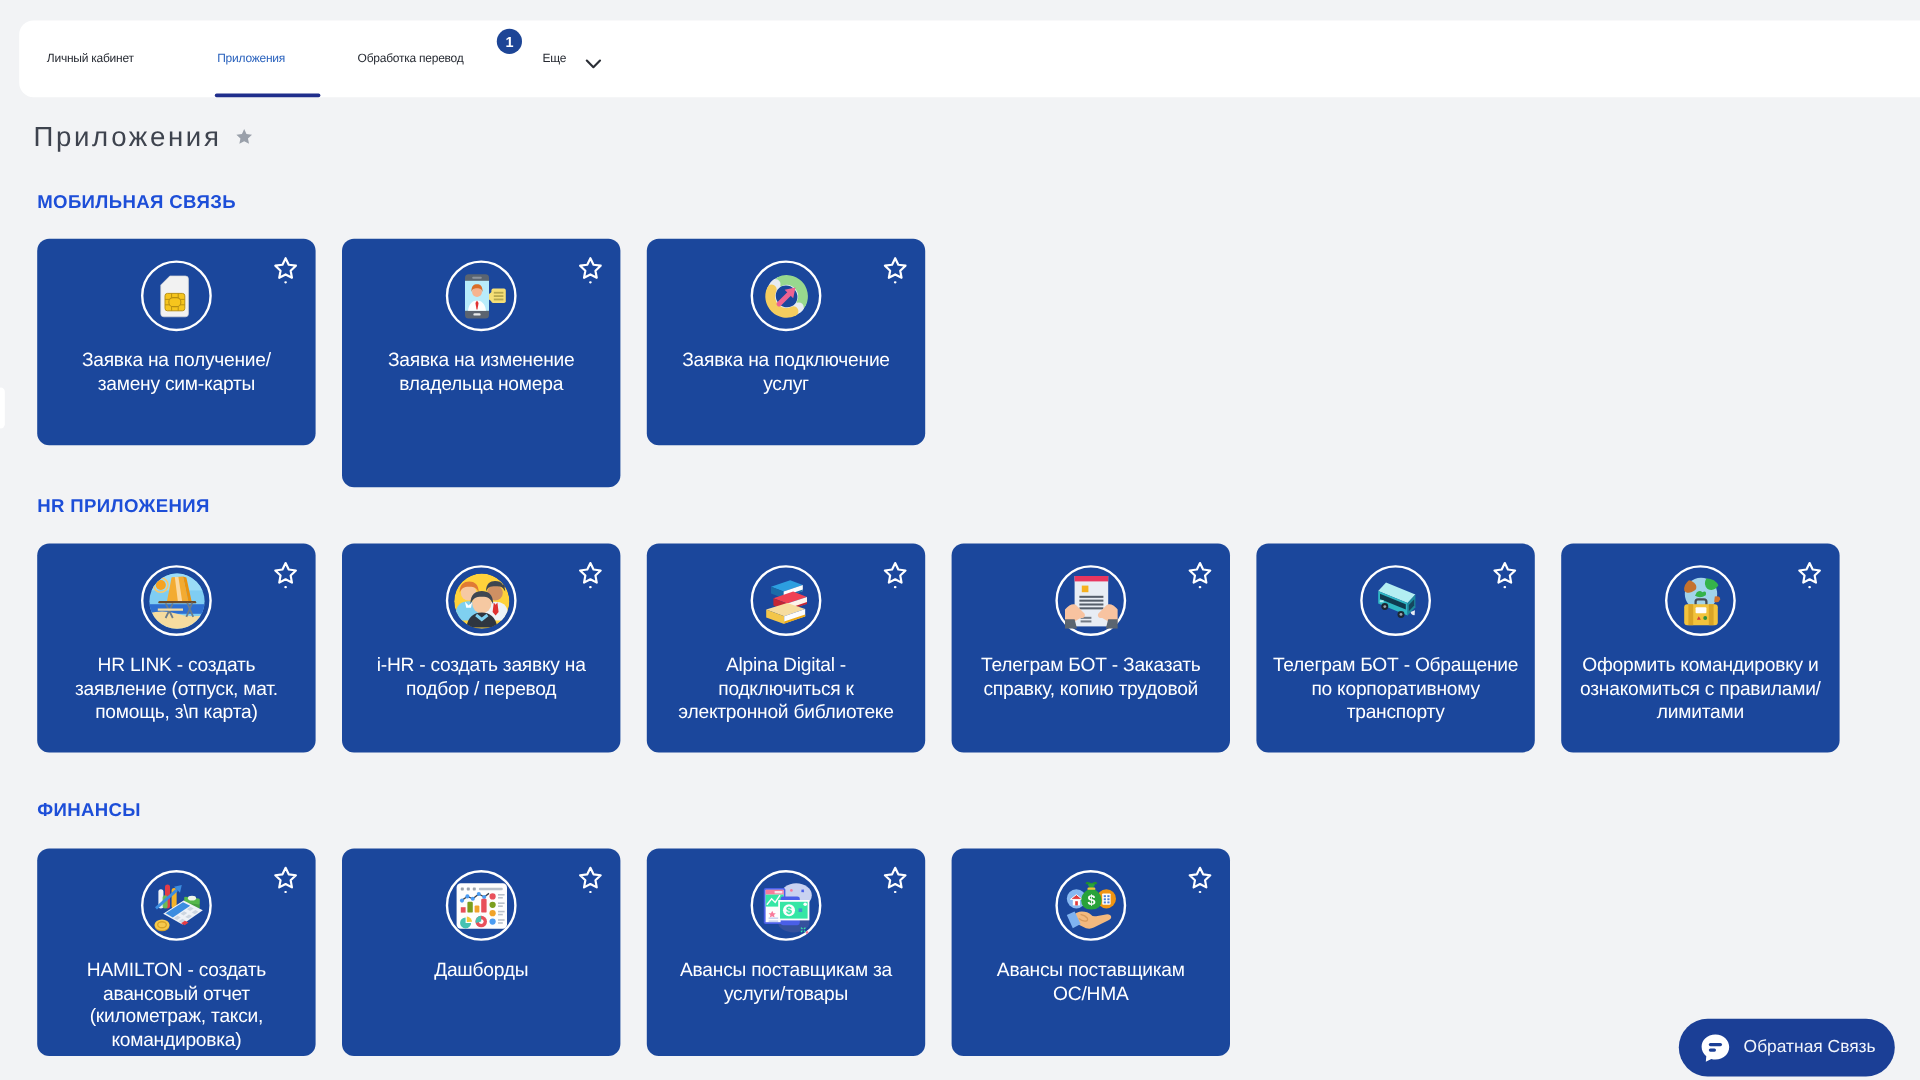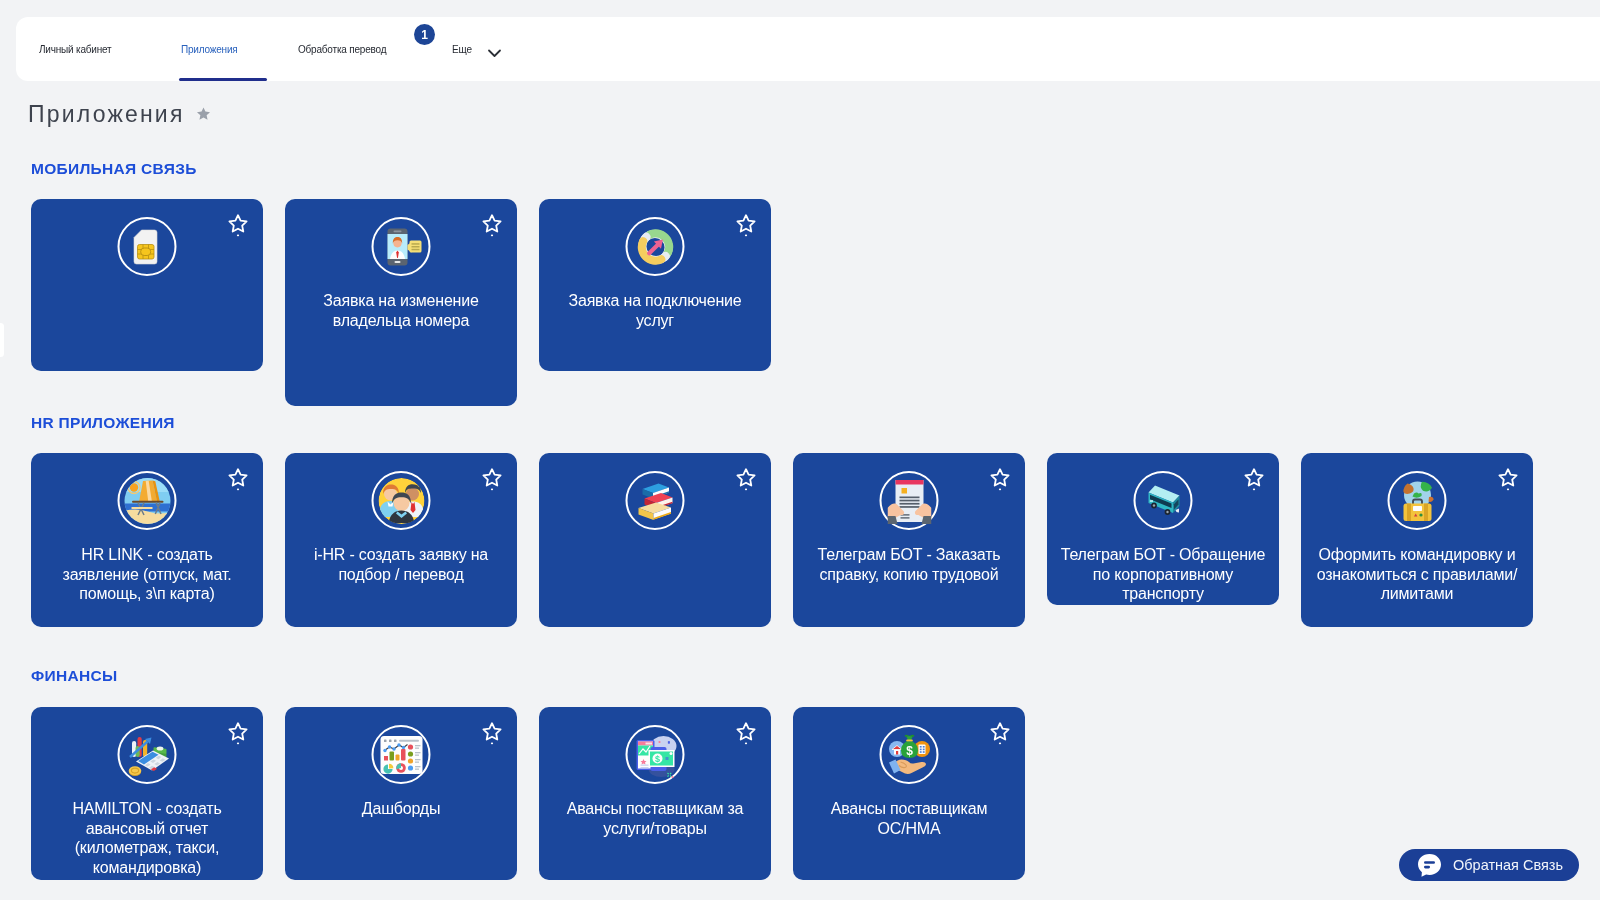--- a/index.html
+++ b/index.html
@@ -31,21 +31,21 @@
   .iconc { position:absolute; left:50%; transform:translateX(-50%); top:18px;
     width:59px; height:59px; border:2.5px solid #fff; border-radius:50%;
     display:flex; align-items:center; justify-content:center; }
   .cstar { position:absolute; right:14px; top:14px; }
   .label { position:absolute; left:8px; right:8px; top:92px; text-align:center;
     color:#ffffff; font-size:16px; letter-spacing:-0.2px; line-height:19.5px; }
 
   .sliver { position:absolute; left:-3px; top:323px; width:7px; height:34px;
     background:#ffffff; border-radius:4px; }
 
-  .fb { position:absolute; left:1399px; top:849px; width:180px; height:32px;
+  .fb { position:absolute; left:1399px; top:849px; width:180px; height:48px;
     border-radius:24px; background:#1b3f96; display:flex; align-items:center; }
   .fb .txt { color:#f2f5fb; font-size:14.5px; margin-left:10px; }
 </style>
 </head>
 <body>
   <div class="nav">
     <span class="tab" style="left:23px">Личный кабинет</span>
     <span class="tab active" style="left:165px">Приложения</span>
     <span class="tab" style="left:282px">Обработка перевод</span>
     <span class="tab" style="left:436px">Еще</span>
@@ -73,20 +73,21 @@
   <path d="M14 3 h13 a2.5 2.5 0 0 1 2.5 2.5 v29 a2.5 2.5 0 0 1 -2.5 2.5 h-18 a2.5 2.5 0 0 1 -2.5 -2.5 v-24 Z" fill="#f2f2f2" stroke="#d8d8d8" stroke-width="0.6"></path>
   <rect x="10" y="17.5" width="16.5" height="14.5" rx="2" fill="#f6c51d" stroke="#b78f12" stroke-width="0.8"></rect>
   <path d="M15.5 17.5 v5 M21 17.5 v5 M15.5 27 v5 M21 27 v5 M10 22.5 h16.5 M10 27 h16.5" stroke="#b78f12" stroke-width="0.8" fill="none"></path>
   <rect x="13.2" y="21" width="10" height="7.5" rx="3.5" fill="#f6c51d" stroke="#b78f12" stroke-width="0.9"></rect>
 </svg>
     </span>
     <svg class="cstar" width="22" height="26" viewBox="0 0 22 26">
   <path d="M11 2.2 L13.6 7.6 L19.6 8.4 L15.2 12.6 L16.3 18.5 L11 15.7 L5.7 18.5 L6.8 12.6 L2.4 8.4 L8.4 7.6 Z" fill="none" stroke="#ffffff" stroke-width="1.8" stroke-linejoin="round"></path>
   <rect x="9.9" y="21.4" width="2.2" height="1.8" rx="0.9" fill="#ffffff"></rect>
 </svg>
+    <div class="label">Заявка на получение/<br>замену сим-карты</div>
   </div>
   <div class="card" style="left:285px; top:199px; height:207px;" id="c2">
     <span class="iconc">
       <svg width="44" height="40" viewBox="0 0 44 40">
   <rect x="8" y="1.5" width="20" height="37" rx="3" fill="#5b6470"></rect>
   <rect x="8" y="7" width="20" height="25" fill="#b8ecfb"></rect>
   <rect x="14" y="3.6" width="8" height="1.6" rx="0.8" fill="#8d949e"></rect>
   <rect x="15" y="34" width="6" height="2" rx="1" fill="#e8e9ea"></rect>
   <circle cx="18" cy="16.3" r="4.1" fill="#f6b38f"></circle>
   <path d="M13.3 16.5 c0-5.4 2.1-6.6 4.7-6.6 s4.7 1.2 4.7 6.6 c-0.9-2.4-1.8-3.2-4.7-3.2 s-3.8 0.8-4.7 3.2 Z" fill="#d96d28"></path>
@@ -204,20 +205,21 @@
   <path d="M6 29 L23.5 23.5 L38.5 28.5 L21 34.5 Z" fill="#f6dc9f"></path>
   <path d="M6 29 L6 35.5 L21 41 L21 34.5 Z" fill="#f3c64a"></path>
   <path d="M21 34.5 L38.5 28.5 L38.5 34.5 L21 40.5 Z" fill="#fdfdfd"></path>
   <path d="M21 39 L38.5 33 L38.5 34.8 L21 40.8 Z" fill="#eda912"></path>
 </svg>
     </span>
     <svg class="cstar" width="22" height="26" viewBox="0 0 22 26">
   <path d="M11 2.2 L13.6 7.6 L19.6 8.4 L15.2 12.6 L16.3 18.5 L11 15.7 L5.7 18.5 L6.8 12.6 L2.4 8.4 L8.4 7.6 Z" fill="none" stroke="#ffffff" stroke-width="1.8" stroke-linejoin="round"></path>
   <rect x="9.9" y="21.4" width="2.2" height="1.8" rx="0.9" fill="#ffffff"></rect>
 </svg>
+    <div class="label">Alpina Digital -<br>подключиться к<br>электронной библиотеке</div>
   </div>
   <div class="card" style="left:793px; top:453px; height:174px;" id="c7">
     <span class="iconc">
       <svg width="44" height="46" viewBox="0 0 44 46">
   <rect x="8" y="2" width="28" height="42" fill="#e8edf4"></rect>
   <rect x="8" y="2" width="28" height="4.5" fill="#e8365f"></rect>
   <rect x="14" y="10" width="5.5" height="5.5" fill="#f6b01f"></rect>
   <g fill="#555e6a">
     <rect x="12" y="18.5" width="20" height="1.7"></rect>
     <rect x="12" y="21.7" width="20" height="1.7"></rect>
@@ -231,21 +233,21 @@
   <path d="M0 38 l8 0 2 8 -10 0 Z" fill="#5b6570"></path>
   <path d="M44 38 l-8 0 -2 8 10 0 Z" fill="#5b6570"></path>
 </svg>
     </span>
     <svg class="cstar" width="22" height="26" viewBox="0 0 22 26">
   <path d="M11 2.2 L13.6 7.6 L19.6 8.4 L15.2 12.6 L16.3 18.5 L11 15.7 L5.7 18.5 L6.8 12.6 L2.4 8.4 L8.4 7.6 Z" fill="none" stroke="#ffffff" stroke-width="1.8" stroke-linejoin="round"></path>
   <rect x="9.9" y="21.4" width="2.2" height="1.8" rx="0.9" fill="#ffffff"></rect>
 </svg>
     <div class="label">Телеграм БОТ - Заказать<br>справку, копию трудовой</div>
   </div>
-  <div class="card" style="left:1047px; top:453px; height:152px;" id="c8">
+  <div class="card" style="left:1047px; top:453px; height:174px;" id="c8">
     <span class="iconc">
       <svg width="46" height="44" viewBox="0 0 46 44">
   <path d="M14.5 6.5 L39 16.5 L32.5 23.5 L8 13.5 Z" fill="#b3eef2"></path>
   <path d="M8 13.5 L32.5 23.5 L32.5 34 L8 24 Z" fill="#2fb7c4"></path>
   <path d="M32.5 23.5 L39 16.5 L39 27 L32.5 34 Z" fill="#1d8a9e"></path>
   <path d="M9.5 15.7 L31 24.5 L31 29 L9.5 20.2 Z" fill="#0f3a50"></path>
   <path d="M33.5 25.2 L38 20.3 L38 25.5 L33.5 30.4 Z" fill="#15465f"></path>
   <rect x="9.3" y="21.2" width="3.2" height="1.7" fill="#b3eef2"></rect>
   <circle cx="13.5" cy="26.5" r="2.9" fill="#1d2631"></circle>
   <circle cx="13.5" cy="26.5" r="1.2" fill="#9aa6b0"></circle>

